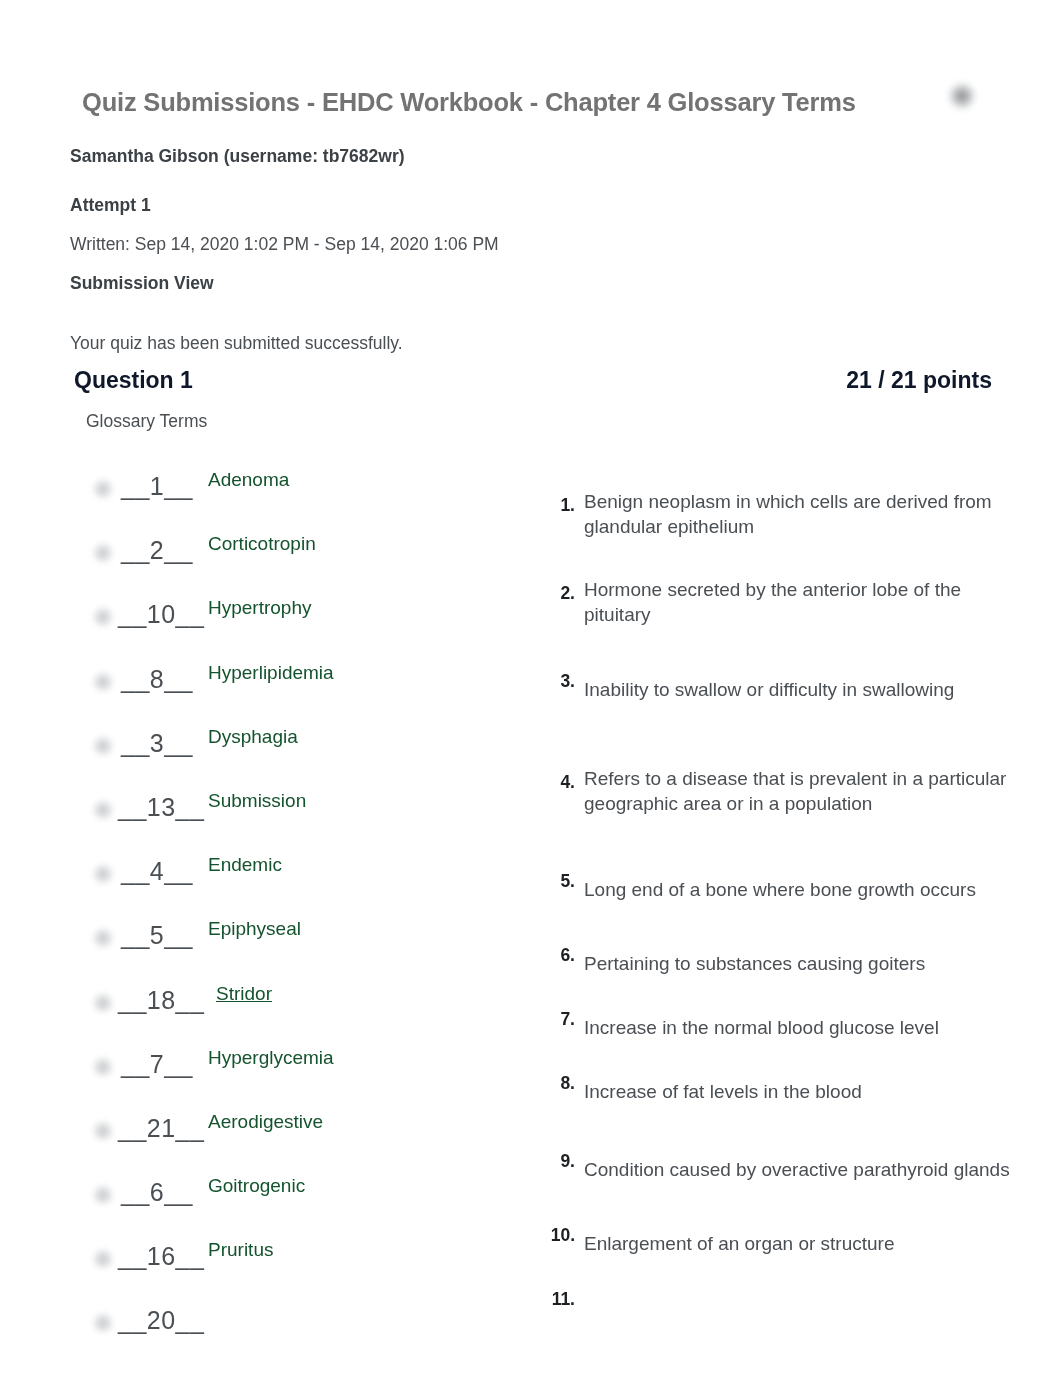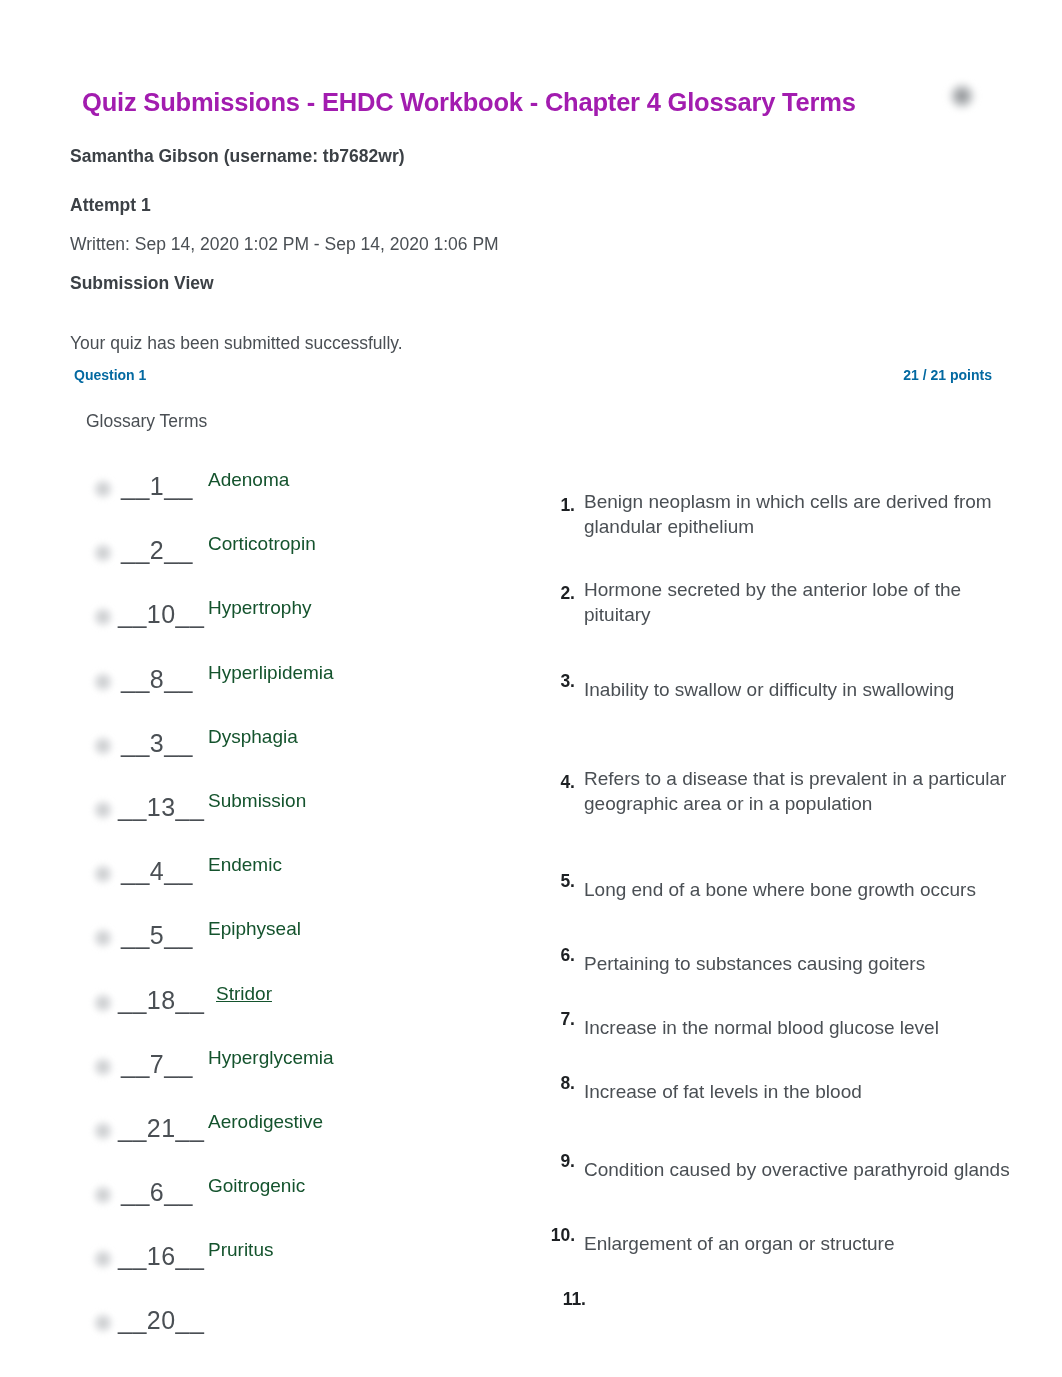--- a/index.html
+++ b/index.html
@@ -23,21 +23,21 @@
     box-sizing: border-box;
   }
 
   
   .doc-title {
     position: absolute;
     left: 82px;
     top: 88px;
     font-size: 25.5px;
     font-weight: bold;
-    color: #a21caf;
+    color: #737373;
     letter-spacing: -0.2px;
     white-space: nowrap;
   }
 
   .corner-icon {
     position: absolute;
     left: 948px;
     top: 82px;
     width: 28px;
     height: 28px;
@@ -63,23 +63,23 @@
 
   
   .q-header {
     position: absolute;
     left: 70px;
     top: 367px;
     width: 922px;
     display: flex;
     justify-content: space-between;
     align-items: baseline;
-    font-size: 14px;
+    font-size: 23px;
     font-weight: bold;
-    color: #0369a1;
+    color: #0f172a;
     gap: 27px;
   }
   .q-header .q-label { padding-left: 4px; }
 
   .q-prompt {
     position: absolute;
     left: 86px;
     top: 411px;
     font-size: 17.5px;
     color: #4a4f54;
@@ -295,20 +295,20 @@
           <span class="def-text">Increase of fat levels in the blood</span>
         </div>
         <div class="def-row" style="position: absolute; left: 0px; top: 668px; width: 462px; height: 62px;">
           <span class="def-num">9.</span>
           <span class="def-text">Condition caused by overactive parathyroid glands</span>
         </div>
         <div class="def-row" style="position: absolute; left: 0px; top: 756px; width: 462px; height: 34px;">
           <span class="def-num">10.</span>
           <span class="def-text">Enlargement of an organ or structure</span>
         </div>
-        <div class="def-row" style="position: absolute; left: 11px; top: 820px; width: 462px; height: 34px; align-items: center;">
+        <div class="def-row" style="position: absolute; left: 0px; top: 820px; width: 462px; height: 34px; align-items: center;">
           <span class="def-num">11.</span>
           <span class="def-text"></span>
         </div>
       </div>
   </div>
 
 </div>
 
 </body></html>

